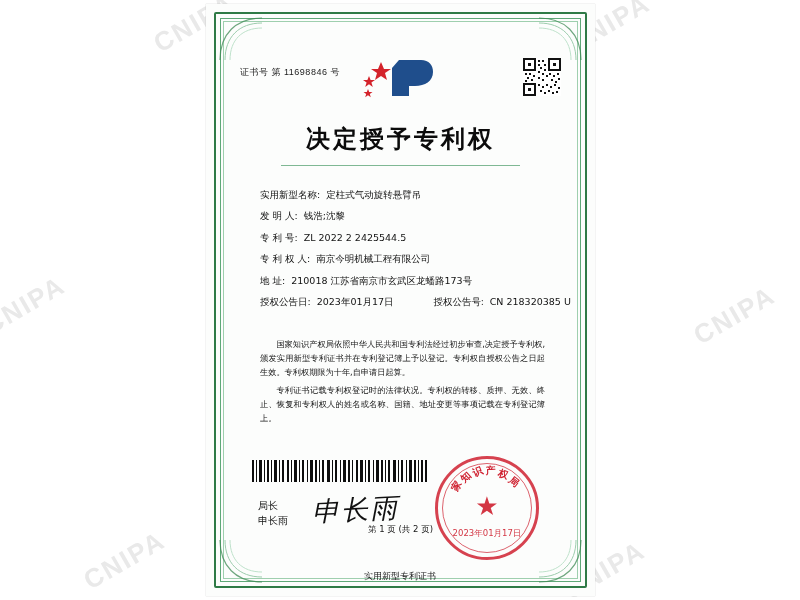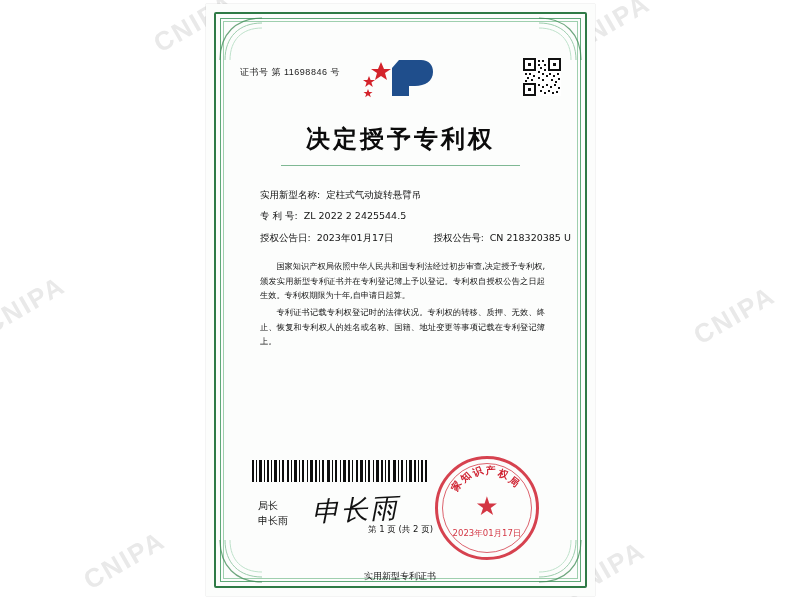--- a/index.html
+++ b/index.html
@@ -146,21 +146,21 @@
     margin-left: 6px;
     white-space: nowrap;
   }
   .field .val2 {
     margin-left: 40px;
     white-space: nowrap;
     font-family: Liberation Serif, serif;
   }
 
   .para {
-    margin-top: 16px;
+    margin-top: 29px;
     padding-left: 26px;
     padding-right: 22px;
     font-size: 8.2px;
     line-height: 1.75;
     color: #161616;
     text-align: justify;
     text-indent: 2em;
     font-family: "DejaVu Sans", sans-serif;
   }
   .para.second { margin-top: 3px; }
@@ -402,22 +402,34 @@
 
       <div id="title">决定授予专利权</div>
       <div id="title-rule"></div>
 
       <div class="fields">
         <div class="field">
           <span class="lbl">实用新型名称:</span>
           <span class="val">定柱式气动旋转悬臂吊</span>
         </div>
         <div class="field">
+          <span class="lbl">发  明  人:</span>
+          <span class="val">钱浩;沈黎</span>
+        </div>
+        <div class="field">
           <span class="lbl">专  利  号:</span>
           <span class="val">ZL 2022 2 2425544.5</span>
+        </div>
+        <div class="field">
+          <span class="lbl">专  利  权  人:</span>
+          <span class="val">南京今明机械工程有限公司</span>
+        </div>
+        <div class="field">
+          <span class="lbl">地      址:</span>
+          <span class="val">210018 江苏省南京市玄武区龙蟠路173号</span>
         </div>
         <div class="field">
           <span class="lbl">授权公告日:</span>
           <span class="val">2023年01月17日</span>
           <span class="val2">授权公告号:</span>
           <span class="val">CN 218320385 U</span>
         </div>
       </div>
 
       <div class="para">国家知识产权局依照中华人民共和国专利法经过初步审查,决定授予专利权,颁发实用新型专利证书并在专利登记簿上予以登记。专利权自授权公告之日起生效。专利权期限为十年,自申请日起算。</div>

